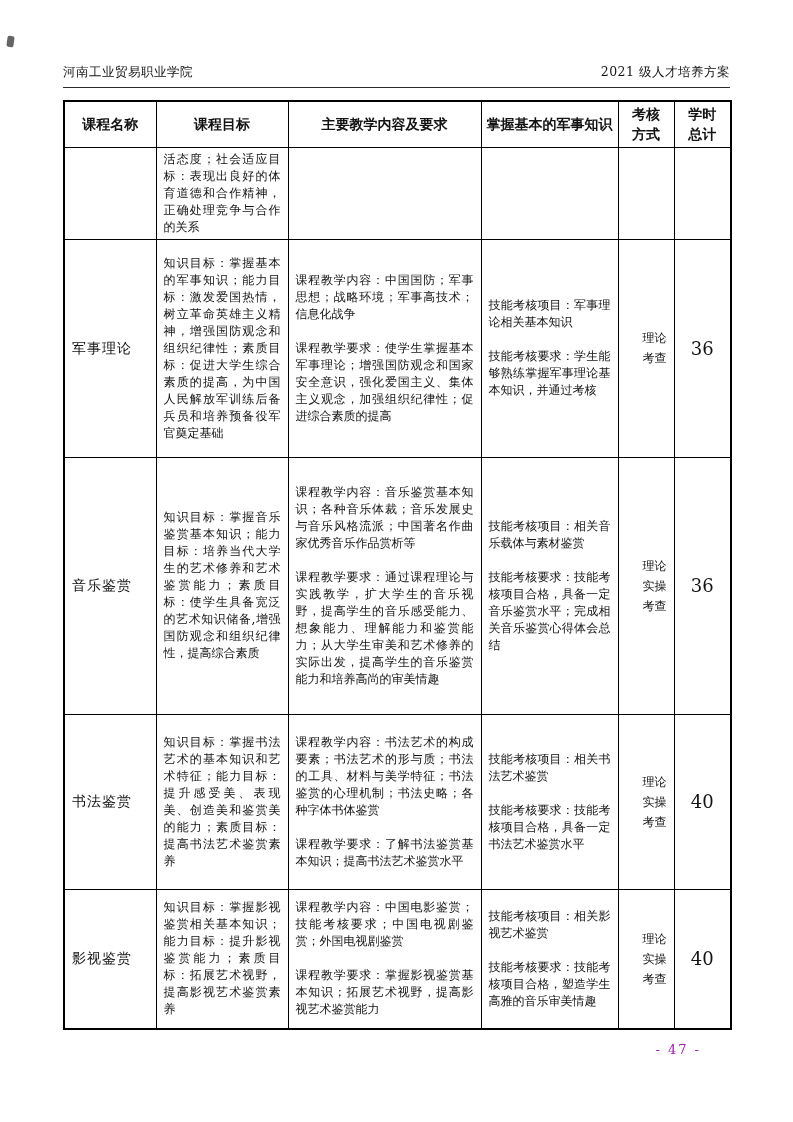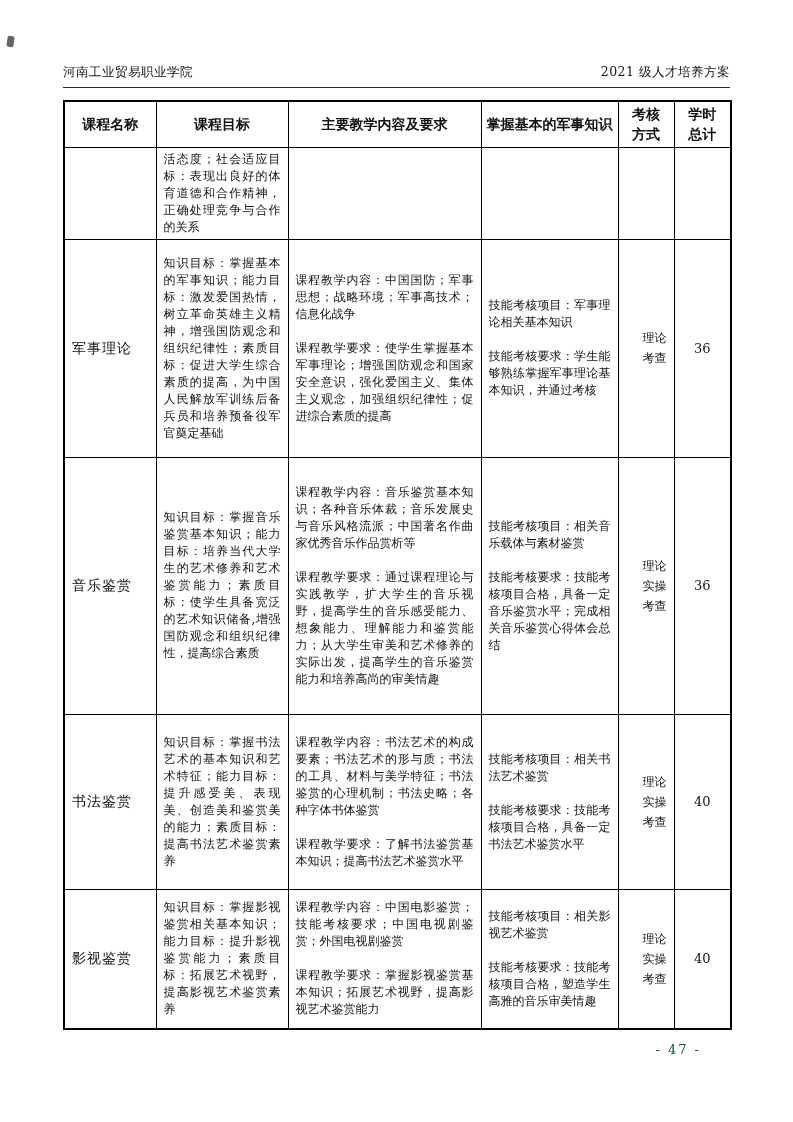--- a/index.html
+++ b/index.html
@@ -51,25 +51,25 @@
   tr.r2 { height: 257px; }
   tr.r3 { height: 175px; }
   tr.r4 { height: 140px; }
 
   td.c-name  { text-align: left; font-size: 14px; letter-spacing: 1px; }
   td.c-goal, td.c-content, td.c-assess {
     text-align: justify; text-justify: inter-character;
     white-space: pre-line;
   }
   td.c-method { text-align: right; white-space: pre-line; line-height: 20px; }
-  td.c-hours  { text-align: center; font-size: 13px; }
+  td.c-hours  { text-align: center; font-size: 18px; }
 
   .page-footer {
     position: absolute; top: 1042px; right: 92px;
-    font-size: 13px; letter-spacing: 2px; color: #14532d; margin-left: 48px;
+    font-size: 13px; letter-spacing: 2px; color: #a21caf; margin-left: 48px;
   }
 </style>
 </head>
 <body>
 
 <div class="page">
 
   <div class="scan-artifact"></div>
 
   <header class="page-header">

